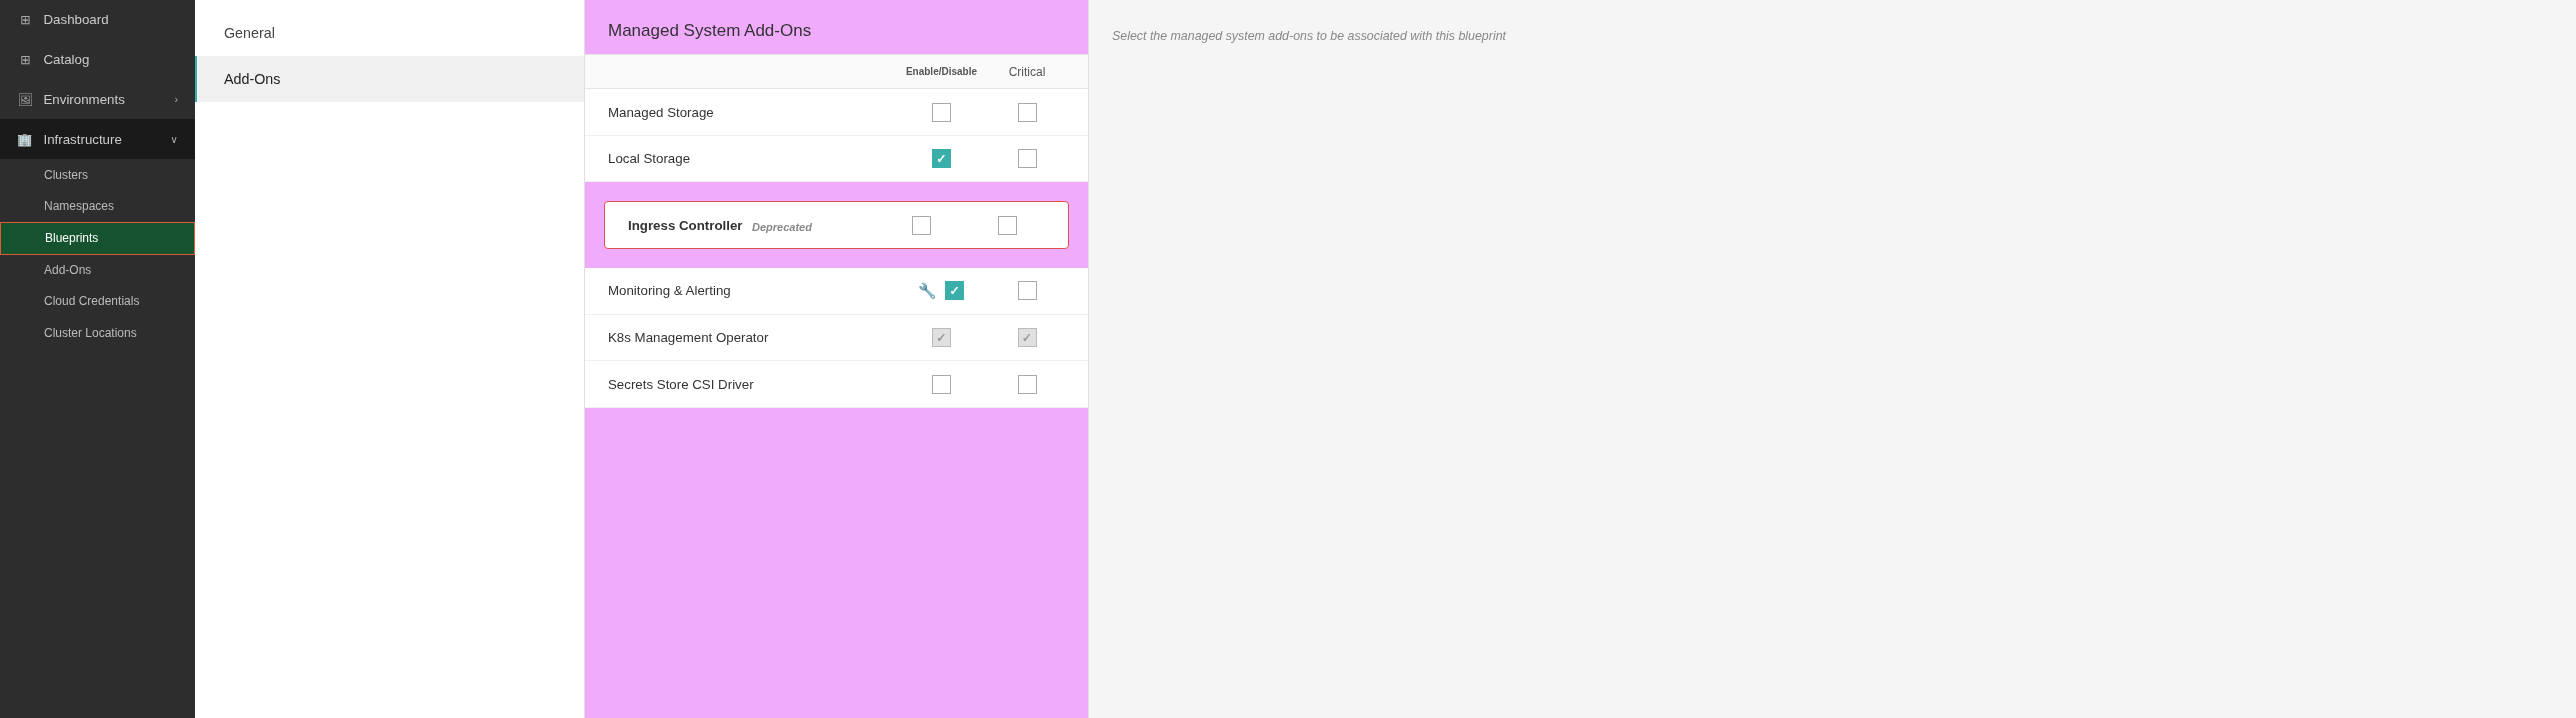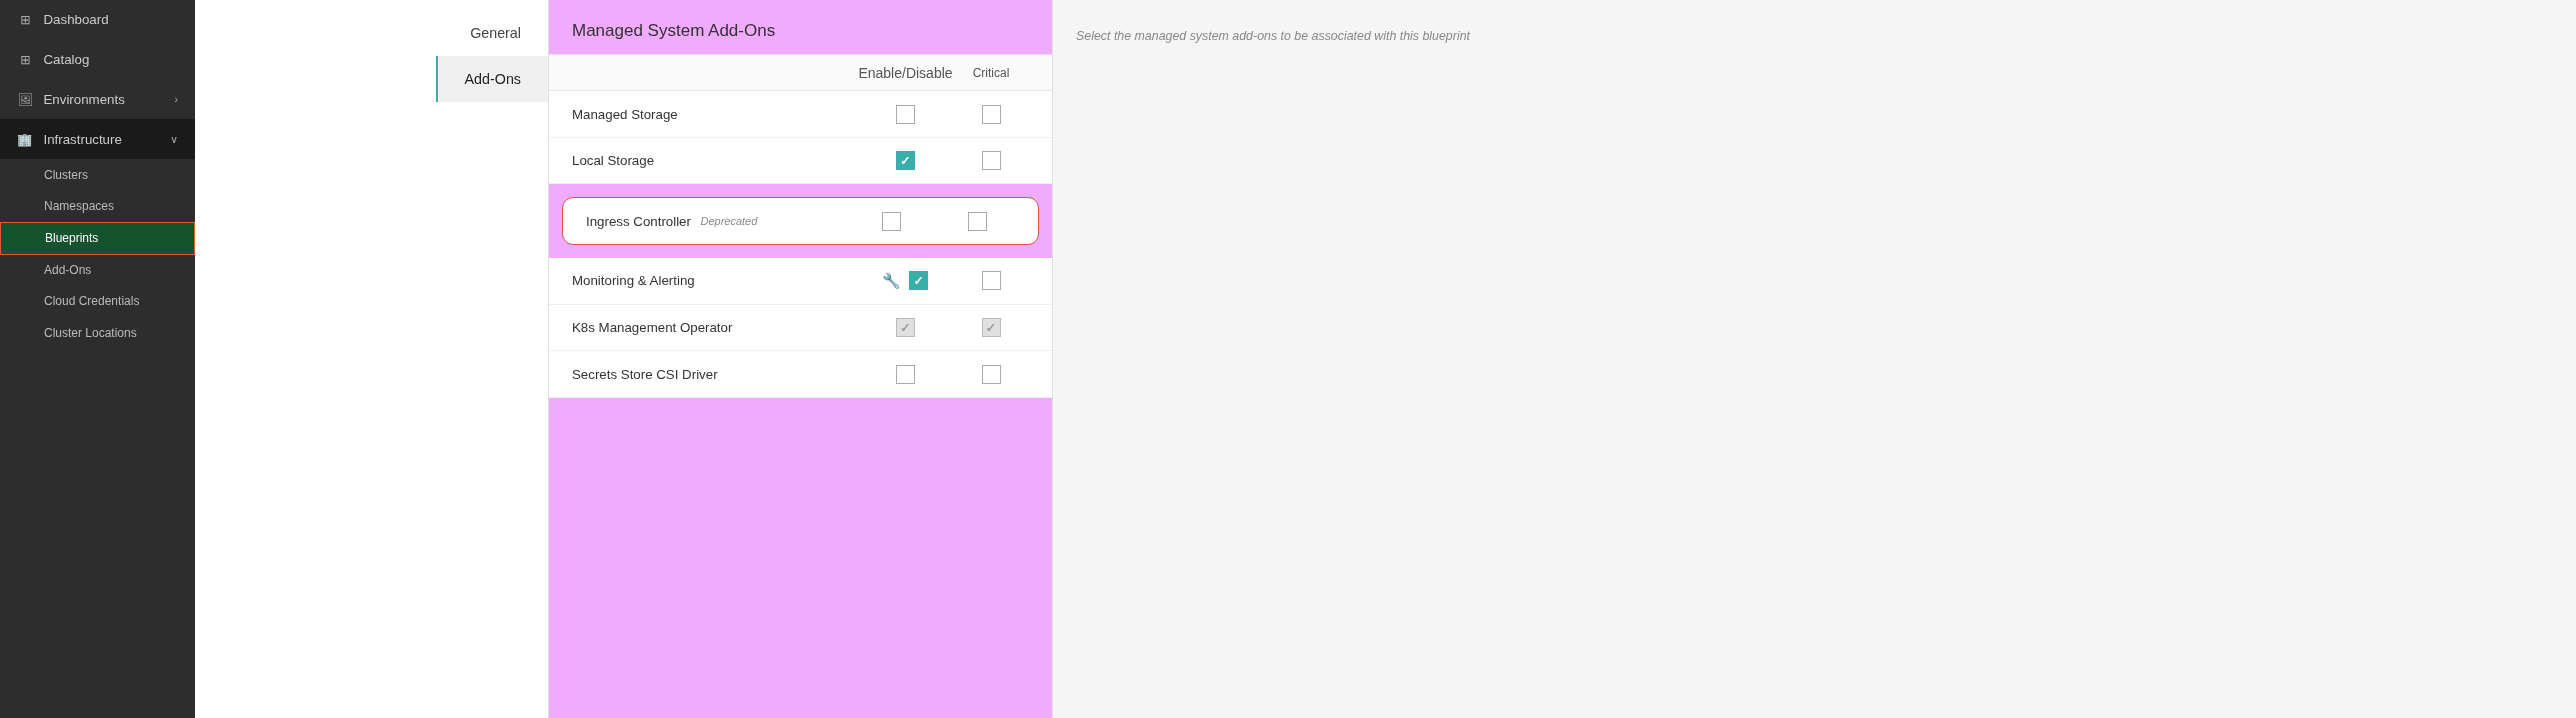--- a/index.html
+++ b/index.html
@@ -43,28 +43,27 @@
 
     
     .main {
       flex: 1;
       display: flex;
       overflow: hidden;
     }
 
     
     .form-nav {
-      width: 354px;
+      width: 390px;
       background: #fff;
       border-right: 1px solid #e0e0e0;
       display: flex;
       flex-direction: column;
       padding: 9.5px 0;
       flex-shrink: 0;
-      align-items: flex-end;
     }
     .form-nav-item {
       padding: 15px 27px;
       cursor: pointer;
       font-size: 14.3px;
       color: #444;
       border-left: 2.9px solid transparent;
     }
     .form-nav-item.active {
       background: #f0f0f0;
@@ -102,51 +101,52 @@
       display: flex;
       align-items: center;
       padding: 9.5px 23px;
       background: #fafafa;
       border-bottom: 1px solid #e5e5e5;
     }
     .addon-table-header .col-name { flex: 1; }
     .addon-table-header .col-enable {
       width: 95px;
       text-align: center;
-      font-size: 14px;
+      font-size: 10px;
       color: #555;
-      font-weight: 400;
+      font-weight: 700;
     }
     .addon-table-header .col-critical {
       width: 76px;
       text-align: center;
       font-size: 12px;
       color: #555;
       font-weight: 500;
     }
 
     .addon-row {
       display: flex;
       align-items: center;
       padding: 13.3px 23px;
       border-bottom: 1px solid #f0f0f0;
       background: #fff;
     }
     .addon-row.highlighted {
       border: 1.9px solid #d9534f;
-      margin: 13px;
-      border-radius: 11px;
+      margin: 19px;
+      border-radius: 4px;
+      font-weight: bold;
     }
 
     .addon-row .col-name {
       flex: 1;
       font-size: 13.3px;
       color: #333;
       display: flex;
-      align-items: center;
+      align-items: flex-end;
       gap: 9.5px;
     }
     .addon-row .col-enable {
       width: 95px;
       display: flex;
       justify-content: center;
       align-items: center;
     }
     .addon-row .col-critical {
       width: 76px;

